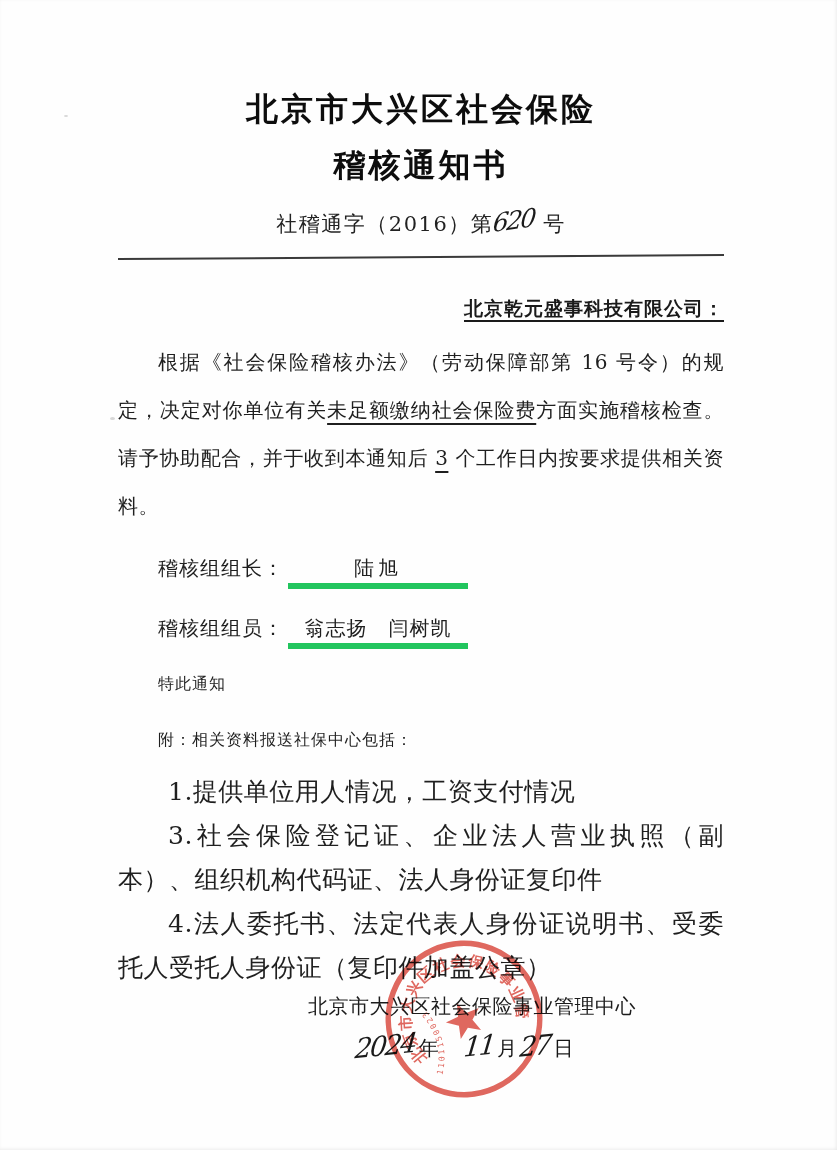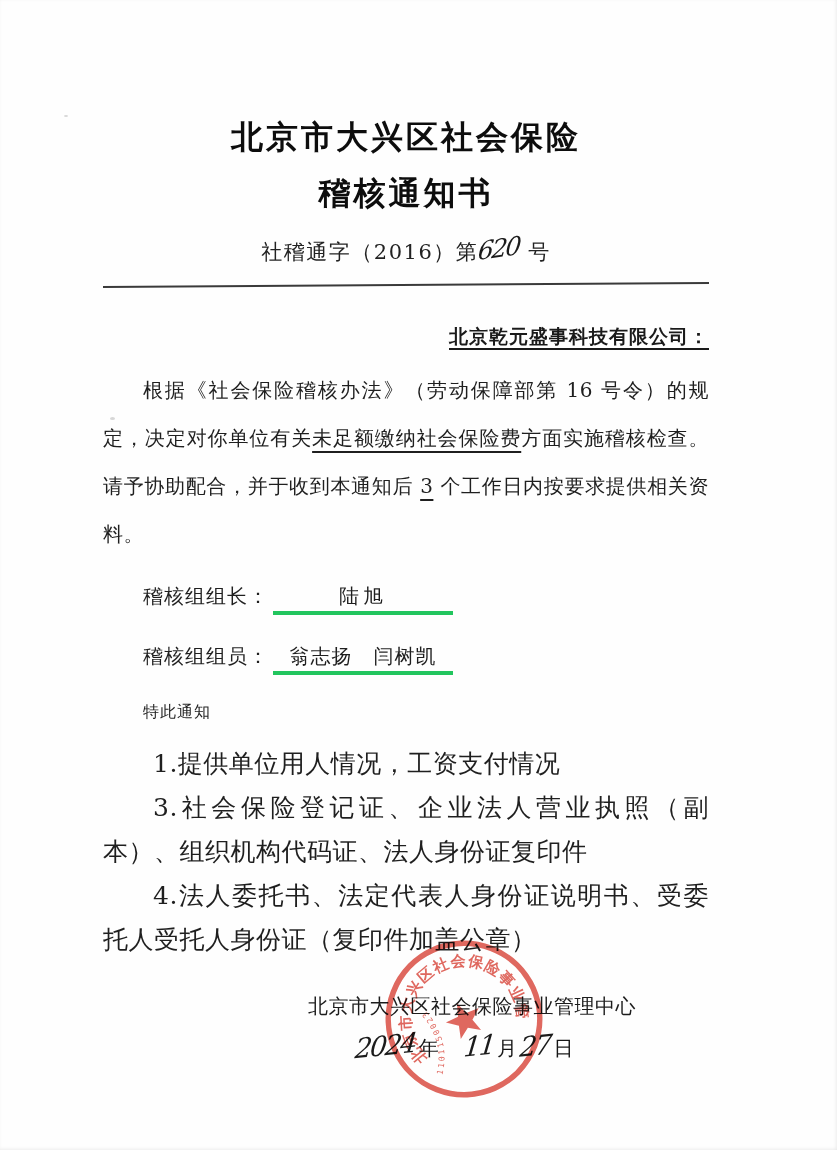--- a/index.html
+++ b/index.html
@@ -6,21 +6,21 @@
   .page{
     position:relative;
     width:837px;height:1150px;
     margin:0 auto;
     background:#fefefe;
     overflow:hidden;
     color:#1f1f1f;
     font-family:"DejaVu Serif","Liberation Serif",serif;
     box-shadow:inset -2px 0 3px rgba(0,0,0,0.04), inset 0 -2px 3px rgba(0,0,0,0.04);
   }
-  .content{position:absolute;left:103px;top:0;width:606px;margin-top:28px;}
+  .content{position:absolute;left:118px;top:0;width:606px;}
   .title{
     text-align:center;
     font-family:"DejaVu Sans","Liberation Sans",sans-serif;
     font-weight:bold;color:#0d0d0d;
     font-size:32px;letter-spacing:3px;line-height:42px;
   }
   .title-1{margin-top:88px;}
   .title-2{margin-top:14px;}
   .doc-number{
     text-align:center;margin-top:22px;
@@ -37,21 +37,21 @@
     text-align:right;
   }
   .para{
     margin:16px 0 0 0;font-size:20px;line-height:48px;
     text-align:justify;text-indent:2em;letter-spacing:0.5px;
   }
   .u{text-decoration:underline;text-underline-offset:6px;text-decoration-thickness:1.5px;}
   .field-line{margin:16px 0 0 0;padding-left:40px;font-size:20px;line-height:44px;letter-spacing:1px;}
   .blank{
     display:inline-block;min-width:180px;text-align:center;
-    border-bottom:4px solid #22c55e;line-height:30px;margin-left:4px;
+    border-bottom:6px solid #22c55e;line-height:30px;margin-left:4px;
     letter-spacing:4px;
   }
   .plain-line{margin:12px 0 0 0;padding-left:40px;font-size:16px;line-height:44px;letter-spacing:1px;}
   .attach-item{margin:0;font-size:25px;line-height:44px;text-indent:2em;text-align:justify;letter-spacing:0.5px;}
   .attach-list{margin-top:8px;}
   .issuer{
     position:absolute;left:308px;top:993px;
     font-size:20px;letter-spacing:0.5px;color:#1c1c1c;white-space:nowrap;
   }
   .date-line{
@@ -96,20 +96,21 @@
     <div class="field-line">
       <span>稽核组组长：</span><span class="blank">陆旭</span>
     </div>
 
     <div class="field-line">
       <span>稽核组组员：</span><span class="blank" style="letter-spacing:1px;">翁志扬　闫树凯</span>
     </div>
 
     <div class="plain-line">特此通知</div>
 
+    <div class="plain-line">附：相关资料报送社保中心包括：</div>
 
     <div class="attach-list">
       <p class="attach-item">1.提供单位用人情况，工资支付情况</p>
       <p class="attach-item">3.社会保险登记证、企业法人营业执照（副本）、组织机构代码证、法人身份证复印件</p>
       <p class="attach-item">4.法人委托书、法定代表人身份证说明书、受委托人受托人身份证（复印件加盖公章）</p>
     </div>
   </div>
 
   <div class="issuer">北京市大兴区社会保险事业管理中心</div>
 

